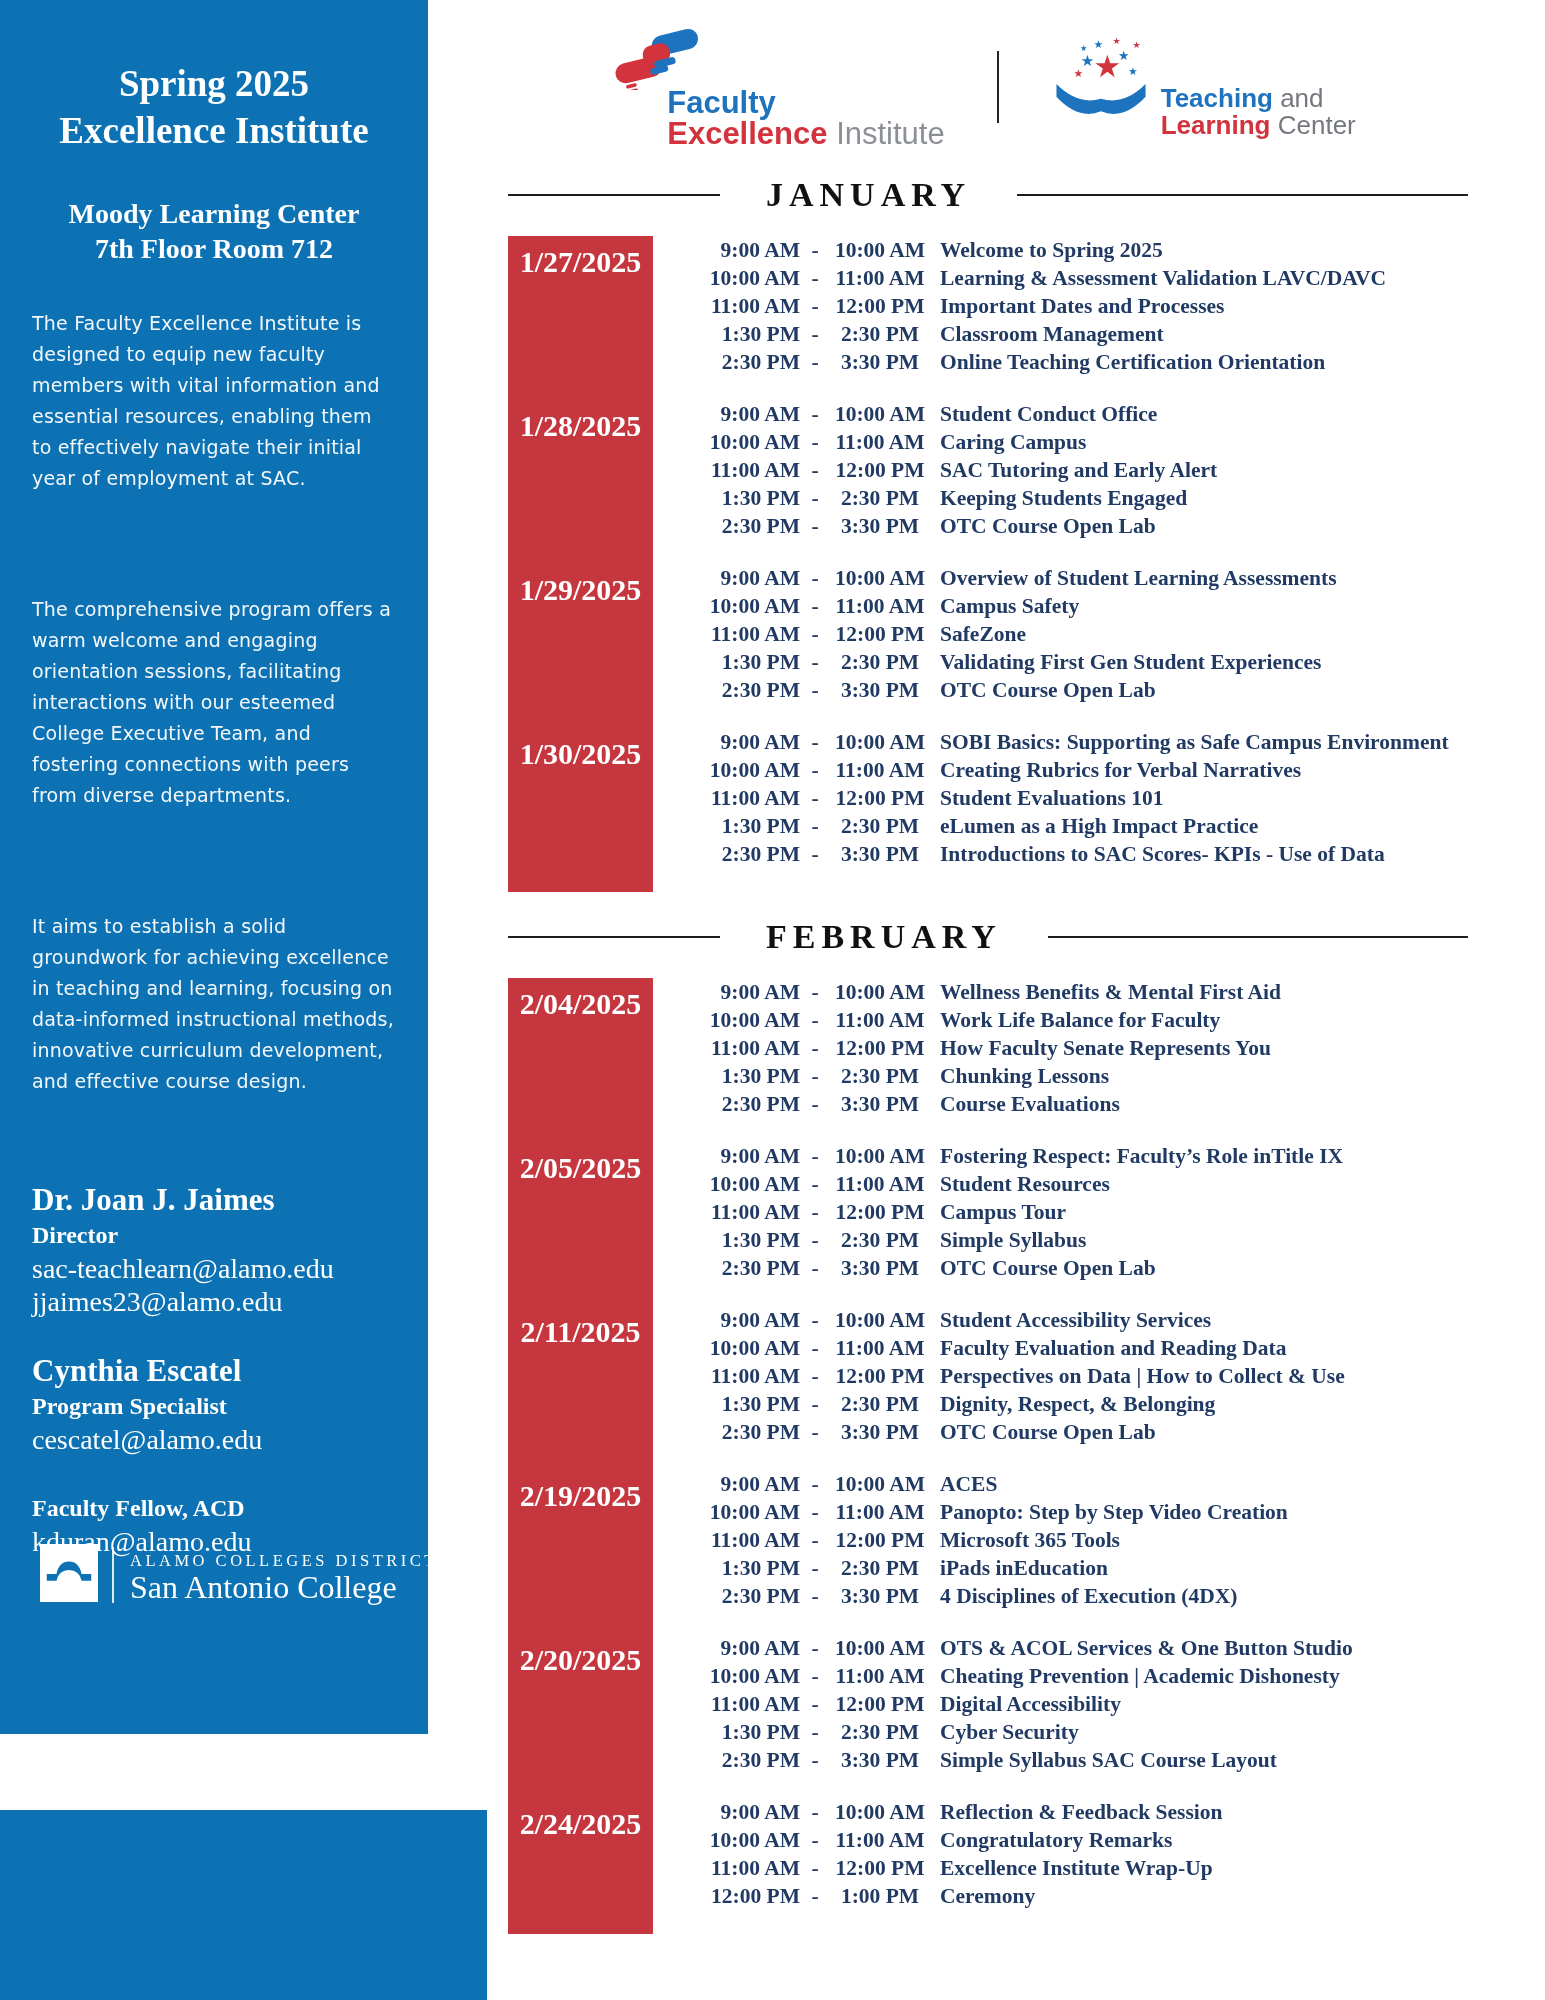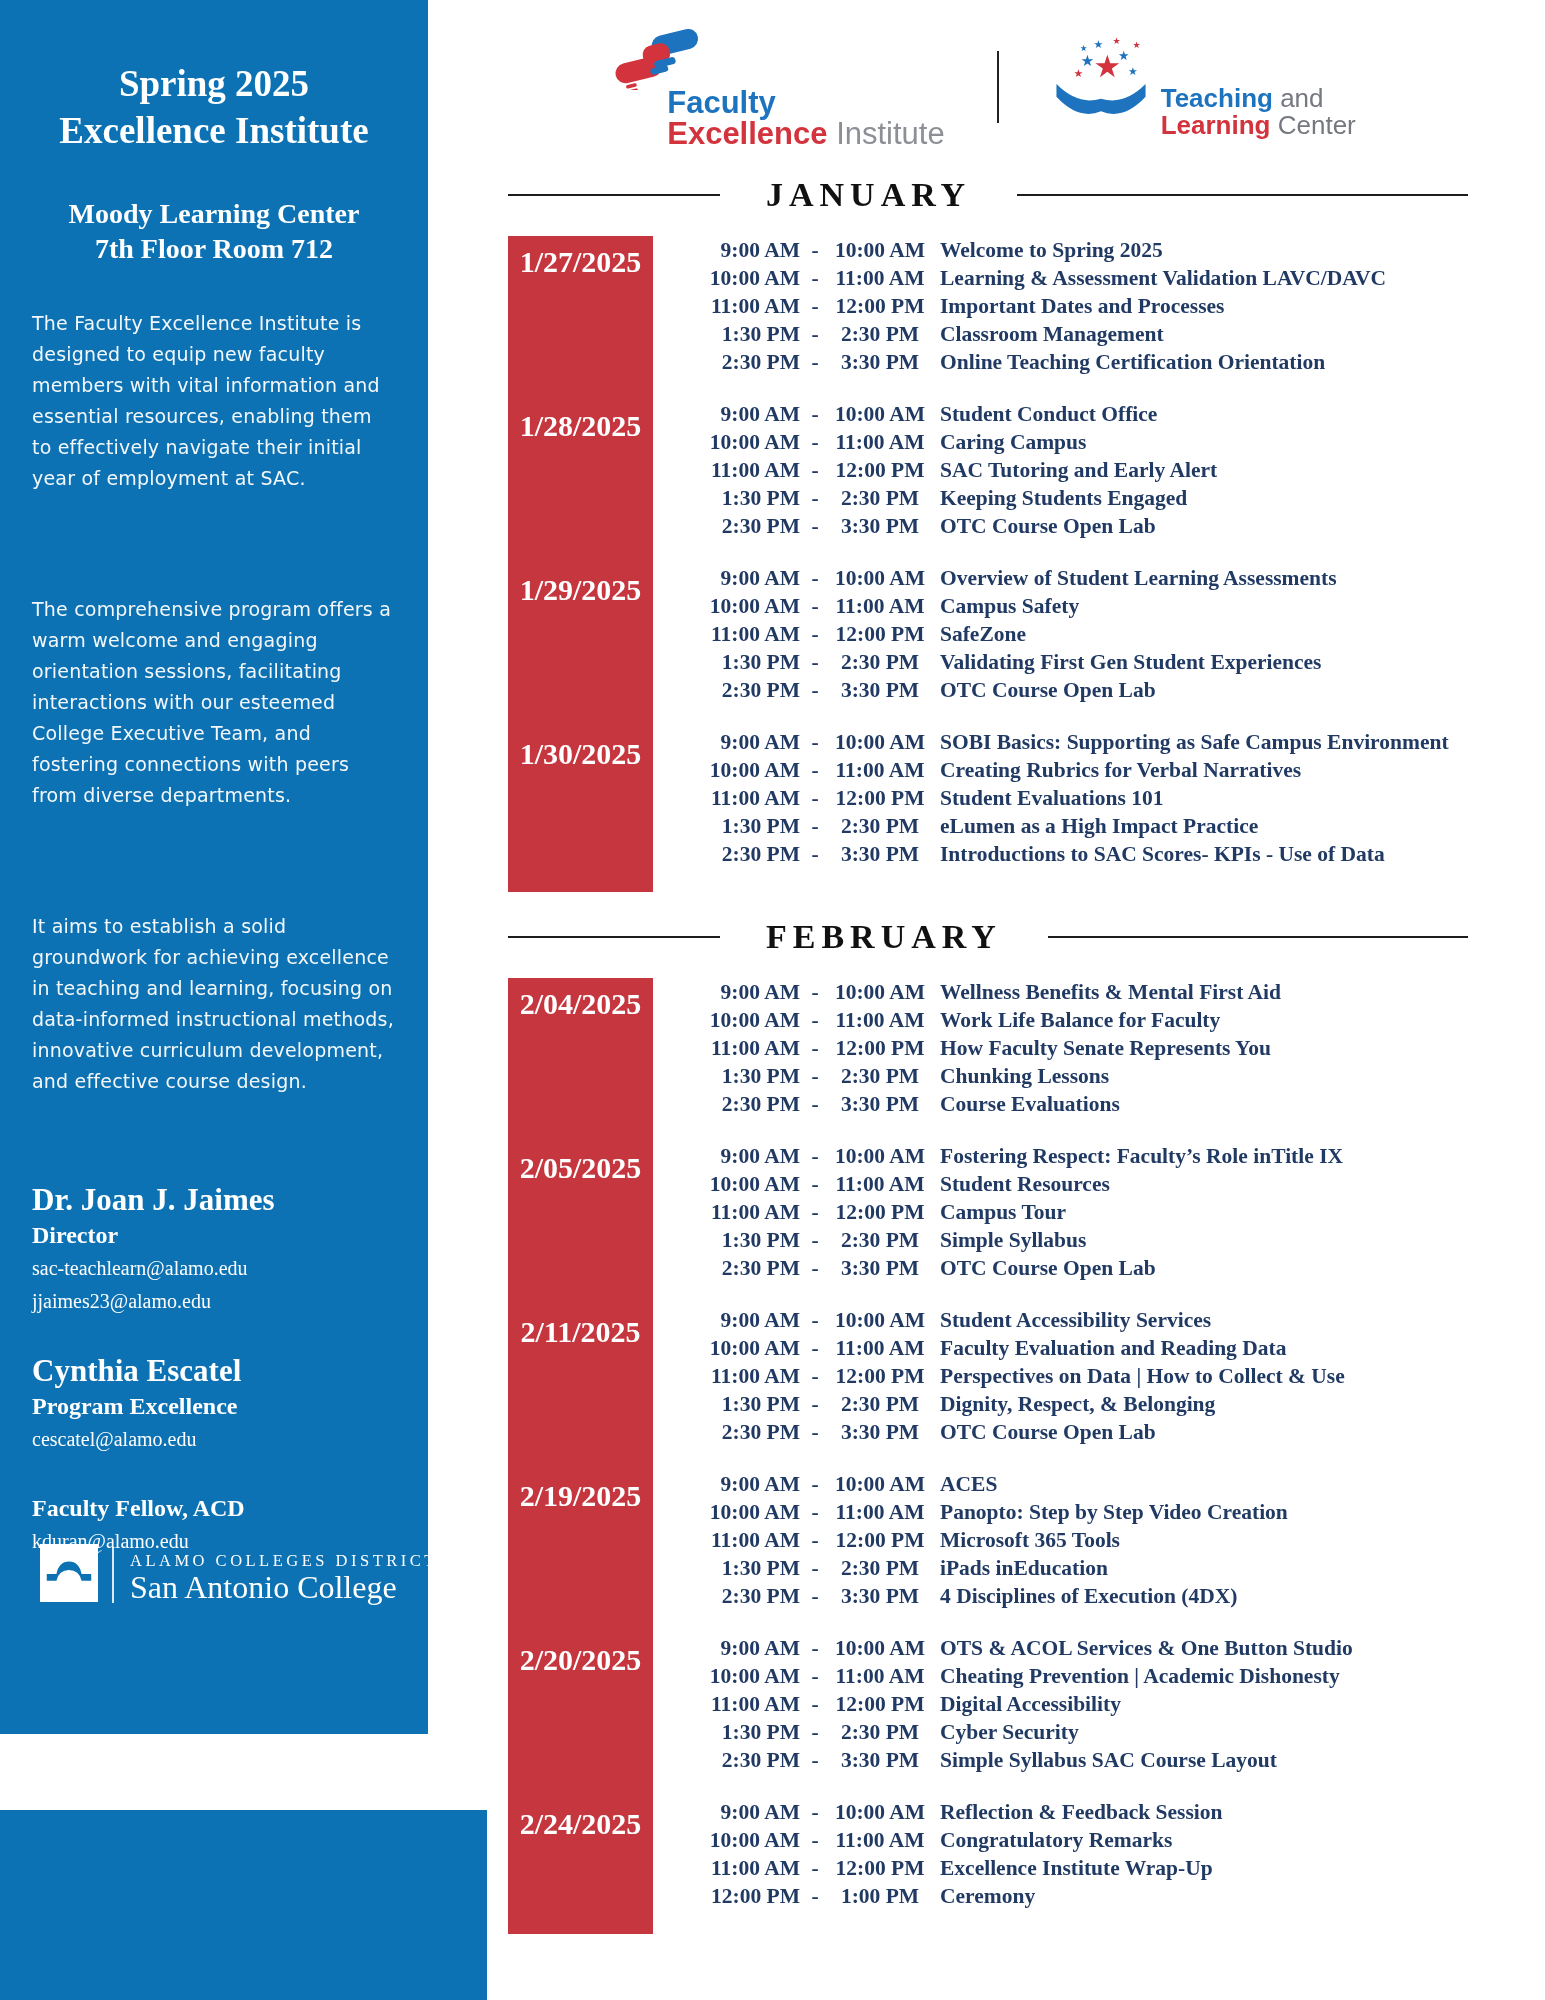--- a/index.html
+++ b/index.html
@@ -15,21 +15,21 @@
   .sidebar{position:absolute; left:0; top:0; width:428px; height:1734px; background:var(--sidebar-blue); color:#fff; padding:48px 32px 0 32px; z-index:1;}
   .sb-title{margin-top:12px; text-align:center; font-weight:700; font-size:37px; line-height:47px; font-family:"Liberation Serif","DejaVu Serif",serif;}
   .sb-subtitle{margin-top:42px; text-align:center; font-weight:700; font-size:28px; line-height:35px;}
   .sb-paragraph{font-family:"DejaVu Sans","Liberation Sans",sans-serif; font-size:19px; line-height:31px; font-weight:400; color:#f4f8fb; letter-spacing:.2px;}
   .sb-paragraph:first-of-type{margin-top:42px;}
   .sb-paragraph + .sb-paragraph{margin-top:100px;}
   .contact{margin-top:35px;}
   .contact.first{margin-top:85px;}
   .contact-name{font-size:31px; line-height:36px; font-weight:700;}
   .contact-role{font-size:24px; line-height:34px; font-weight:700;}
-  .contact-email{font-size:20px; line-height:33px; font-weight:400;}
+  .contact-email{font-size:28px; line-height:33px; font-weight:400;}
   .sb-footer{position:absolute; left:40px; bottom:128px; display:flex; align-items:center; z-index:2;}
   .sb-footer-divider{width:2px; height:56px; background:rgba(255,255,255,.85); margin:0 16px 0 14px;}
   .district-line{font-size:16.5px; letter-spacing:3.5px; line-height:24px; white-space:nowrap;}
   .college-line{font-size:32px; line-height:28px; white-space:nowrap;}
 
   
   .content{margin-left:428px; width:1117px; position:relative;}
   .logos{display:flex; align-items:center; justify-content:center; padding-top:24px; height:150px;}
   .fei-logo{display:flex; flex-direction:column;}
   .fei-icon{margin-left:-10px; margin-bottom:-6px;}
@@ -80,21 +80,21 @@
     <p class="sb-paragraph">It aims to establish a solid groundwork for achieving excellence in teaching and learning, focusing on data-informed instructional methods, innovative curriculum development, and effective course design.</p>
 
     <div class="contact first">
       <div class="contact-name">Dr. Joan J. Jaimes</div>
       <div class="contact-role">Director</div>
       <div class="contact-email">sac-teachlearn@alamo.edu</div>
       <div class="contact-email">jjaimes23@alamo.edu</div>
     </div>
     <div class="contact">
       <div class="contact-name">Cynthia Escatel</div>
-      <div class="contact-role">Program Excellence</div>
+      <div class="contact-role">Program Specialist</div>
       <div class="contact-email">cescatel@alamo.edu</div>
     </div>
     <div class="contact">
       <div class="contact-role">Faculty Fellow, ACD</div>
       <div class="contact-email">kduran@alamo.edu</div>
     </div>
 
     <div class="sb-footer">
       <span>
         <svg width="58" height="58" viewBox="0 0 60 60">

